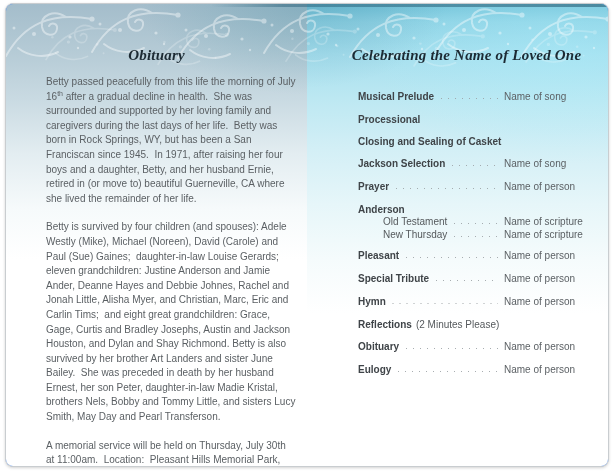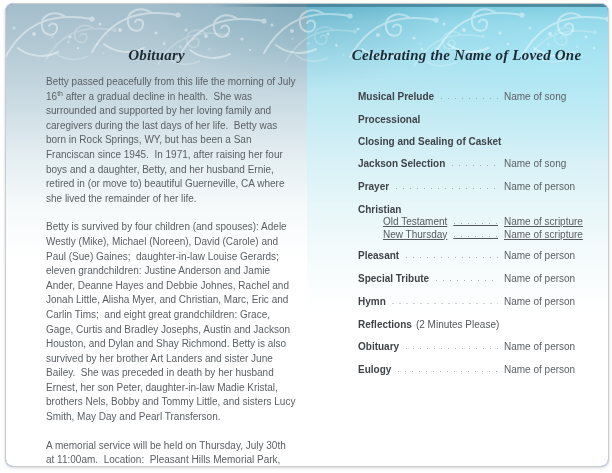--- a/index.html
+++ b/index.html
@@ -54,21 +54,21 @@
   }
   .row{display:flex;align-items:baseline;line-height:13px;margin-bottom:9px;}
   .row .lbl{font-weight:bold;color:#3f4448;white-space:nowrap;padding-left:19px;}
   .row .leader{
     flex:1 1 auto;overflow:hidden;white-space:nowrap;
     color:#9aa0a3;font-size:9px;letter-spacing:1px;margin:0 6px;
     transform:translateY(-1px);
   }
   .row .val{flex:0 0 84px;width:84px;color:#5c6165;white-space:nowrap;overflow:hidden;}
   .row .note{color:#55595c;margin-left:4px;white-space:nowrap;}
-  .row.sub{margin-left:25px;line-height:11.5px;margin-bottom:0;text-decoration:underline;}
+  .row.sub{margin-left:25px;line-height:11.5px;margin-bottom:0;}
   .row.sub .lbl{font-weight:normal;color:#55595c;}
   .scripture-block{margin-bottom:8px;}
   .scripture-block .row{margin-bottom:0;}
 </style>
 </head>
 <body>
 
 <div class="card">
   <div class="spread">
 
@@ -107,21 +107,21 @@
         </div>
 
         <div class="row">
           <span class="lbl">Prayer</span>
           <span class="leader">. . . . . . . . . . . . . . . . . . . . . . . . . . . . . . . . . . . . . . . . . . . . . . . . . . . .</span>
           <span class="val">Name of person</span>
         </div>
 
         <div class="scripture-block">
           <div class="row">
-            <span class="lbl">Christian</span>
+            <span class="lbl">Anderson</span>
           </div>
           <div class="row sub">
             <span class="lbl">Old Testament</span>
             <span class="leader">. . . . . . . . . . . . . . . . . . . . . . . . . . . . . . . . . . . . . . . . . . . . . . . . . . . .</span>
             <span class="val">Name of scripture</span>
           </div>
           <div class="row sub">
             <span class="lbl">New Thursday</span>
             <span class="leader">. . . . . . . . . . . . . . . . . . . . . . . . . . . . . . . . . . . . . . . . . . . . . . . . . . . .</span>
             <span class="val">Name of scripture</span>

